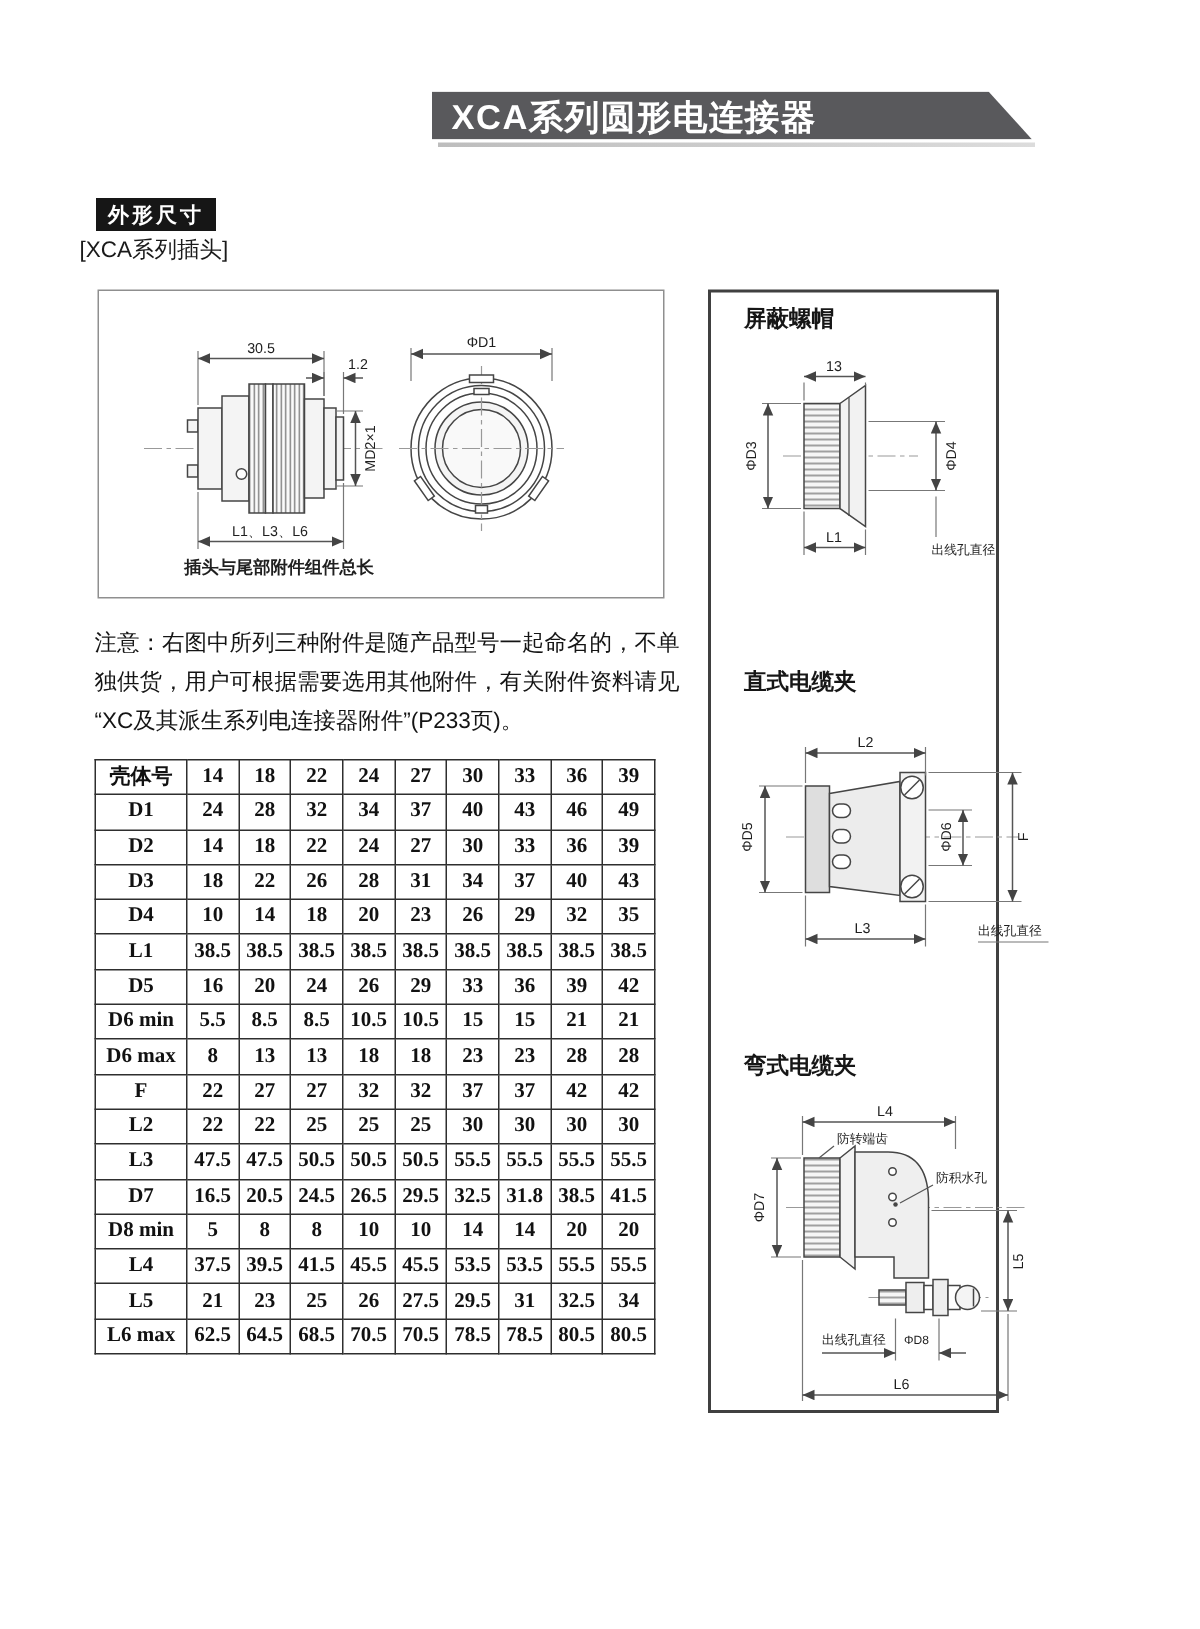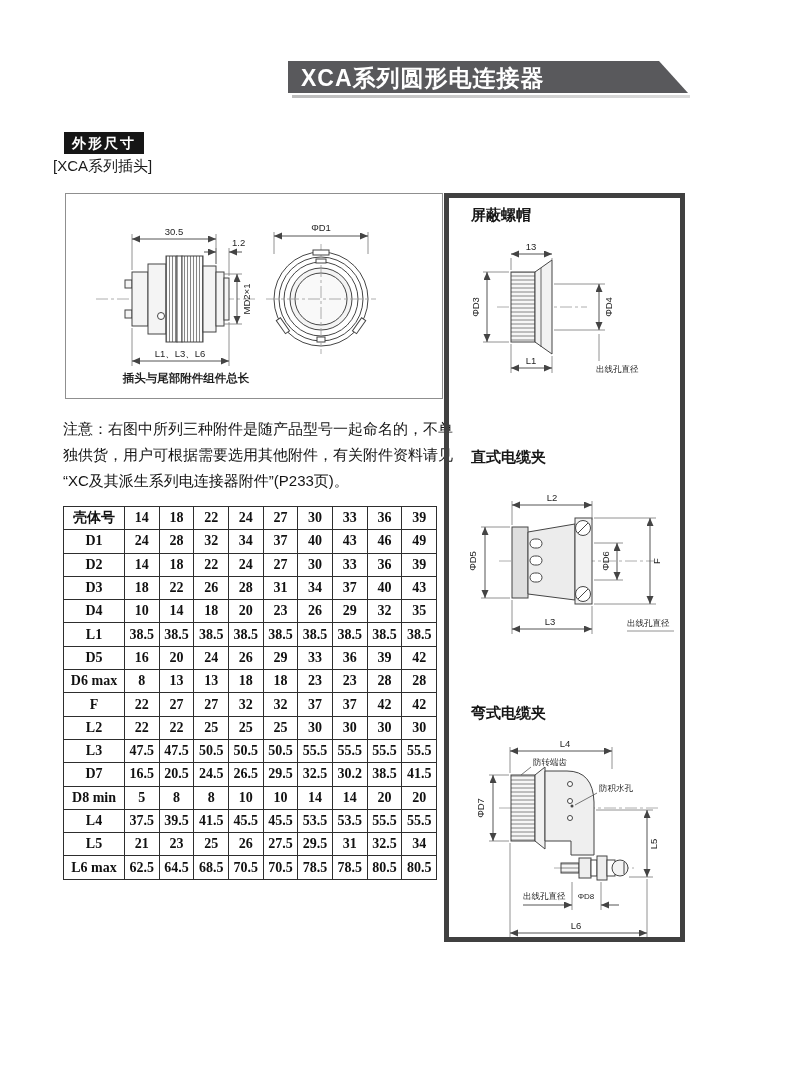--- a/index.html
+++ b/index.html
@@ -19,21 +19,21 @@
     position:absolute; left:292px; top:95px; width:398px; height:3px;
     background:linear-gradient(to right,#bdbdbd,#dcdcdc);
   }
   .sec-label {
     position:absolute; left:64px; top:132px; width:80px; height:22px;
     background:#161616; color:#ffffff; font-size:14px; font-weight:bold;
     text-align:center; line-height:22px; letter-spacing:2px;
   }
   .sub-label { position:absolute; left:53px; top:157px; font-size:15px; color:#1a1a1a; }
   .left-box  { position:absolute; left:65px;  top:193px; width:378px; height:206px; border:1px solid #8f8f8f;padding-left:48px; }
-  .right-box { position:absolute; left:444px; top:193px; width:241px; height:749px; border:5px solid #404040; }
+  .right-box { position:absolute; left:472px; top:193px; width:194px; height:749px; border:2px solid #404040; }
   .left-box svg, .right-box svg { position:absolute; left:0; top:0; }
   .note {
     position:absolute; left:63px; top:416px; width:406px;
     font-size:15px; line-height:26px; color:#141414;
   }
   .dim-table {
     position:absolute; left:63px; top:506px; width:374px;
     border-collapse:collapse; table-layout:fixed;
     font-family:"Liberation Serif", serif; font-weight:bold;
     font-size:14px; color:#111111;border-radius:14px;
@@ -229,20 +229,32 @@
         <td>20</td>
         <td>24</td>
         <td>26</td>
         <td>29</td>
         <td>33</td>
         <td>36</td>
         <td>39</td>
         <td>42</td>
       </tr>
       <tr>
+        <td>D6 min</td>
+        <td>5.5</td>
+        <td>8.5</td>
+        <td>8.5</td>
+        <td>10.5</td>
+        <td>10.5</td>
+        <td>15</td>
+        <td>15</td>
+        <td>21</td>
+        <td>21</td>
+      </tr>
+      <tr>
         <td>D6 max</td>
         <td>8</td>
         <td>13</td>
         <td>13</td>
         <td>18</td>
         <td>18</td>
         <td>23</td>
         <td>23</td>
         <td>28</td>
         <td>28</td>
@@ -284,21 +296,21 @@
         <td>55.5</td>
       </tr>
       <tr>
         <td>D7</td>
         <td>16.5</td>
         <td>20.5</td>
         <td>24.5</td>
         <td>26.5</td>
         <td>29.5</td>
         <td>32.5</td>
-        <td>30.2</td>
+        <td>31.8</td>
         <td>38.5</td>
         <td>41.5</td>
       </tr>
       <tr>
         <td>D8 min</td>
         <td>5</td>
         <td>8</td>
         <td>8</td>
         <td>10</td>
         <td>10</td>

